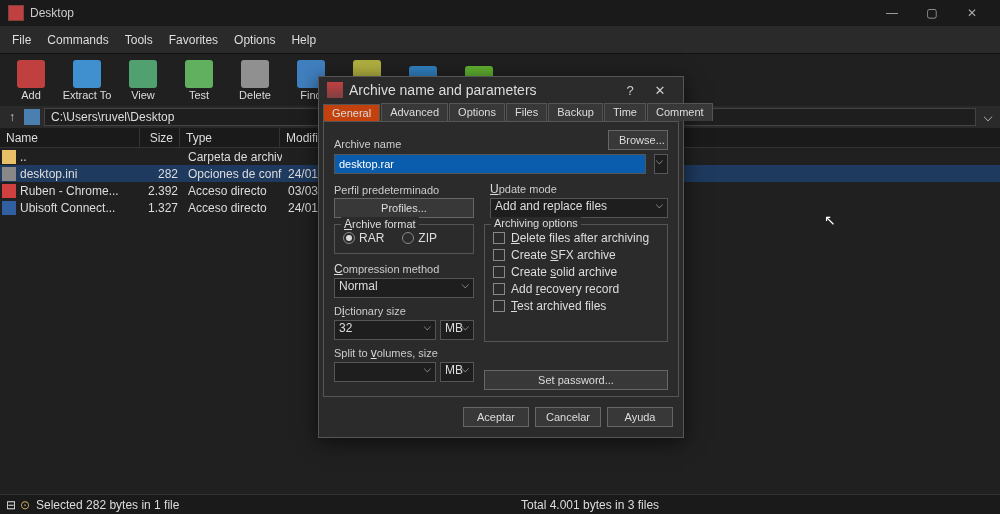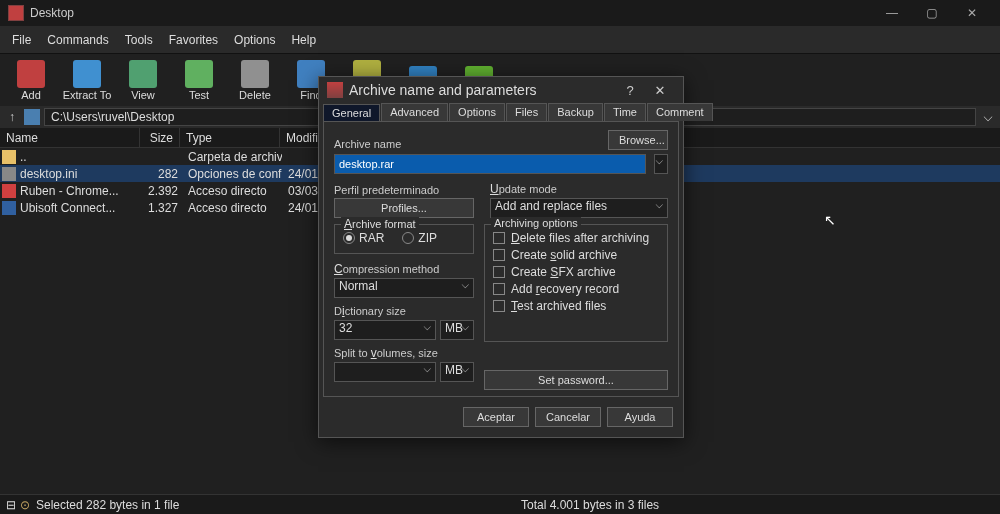--- a/index.html
+++ b/index.html
@@ -35,21 +35,21 @@
 .status-right{flex:1;padding-left:6px}
 .status-icon{position:absolute;left:6px;display:flex;gap:4px;align-items:center}
 
 .dialog{position:absolute;left:318px;top:76px;width:366px;height:362px;background:#2b2b2b;border:1px solid #555;box-shadow:0 4px 20px rgba(0,0,0,0.6)}
 .dlg-title{height:26px;display:flex;align-items:center;padding:0 8px;background:#2b2b2b}
 .dlg-title .dicon{width:16px;height:16px;background:linear-gradient(#c04040,#804040);margin-right:6px}
 .dlg-title .dtxt{flex:1;font-size:14px}
 .dlg-title .dbtn{width:30px;text-align:center;font-size:13px;color:#ccc}
 .tabs{display:flex;padding:0 4px;gap:0}
 .tab{padding:2px 8px;background:#383838;border:1px solid #555;border-bottom:none;font-size:11px;margin-right:1px}
-.tab.active{background:#0f172a;border-bottom:1px solid #2b2b2b;position:relative;top:1px}
+.tab.active{background:#c2410c;border-bottom:1px solid #2b2b2b;position:relative;top:1px}
 .dlg-body{border:1px solid #555;margin:0 4px 4px 4px;padding:8px 10px;height:276px;position:relative}
 .lbl{font-size:11px;color:#ccc;margin-bottom:2px;display:block}
 .lbl u{text-decoration:underline}
 .txtinput{background:#1e1e1e;border:1px solid #555;padding:2px 4px;font-size:11px;height:20px}
 .txtinput.sel{background:#0a5cad;color:#fff}
 .dd{background:#1e1e1e;border:1px solid #555;height:20px;display:flex;align-items:flex-start;padding:0 4px;position:relative}
 .dd::after{content:"⌵";position:absolute;right:4px;font-size:10px;color:#aaa}
 .btn{background:#383838;border:1px solid #666;padding:3px 10px;font-size:11px;text-align:center}
 .fieldset{border:1px solid #555;padding:6px 8px 8px 8px;position:relative;margin-top:6px}
 .fieldset .legend{position:absolute;top:-8px;left:6px;background:#2b2b2b;padding:0 3px;font-size:11px}
@@ -261,25 +261,25 @@
       <div class="col" style="flex:1">
         <div class="fieldset" style="height:118px">
           <span class="legend">Archiving options</span>
           <div id="optlist">
               <label class="chk">
                 <span class="c"></span>
                 <span><u>D</u>elete files after archiving</span>
               </label>
               <label class="chk">
                 <span class="c"></span>
+                <span>Create <u>S</u>FX archive</span>
+              </label>
+              <label class="chk">
+                <span class="c"></span>
                 <span>Create <u>s</u>olid archive</span>
-              </label>
-              <label class="chk">
-                <span class="c"></span>
-                <span>Create <u>S</u>FX archive</span>
               </label>
               <label class="chk">
                 <span class="c"></span>
                 <span>Add <u>r</u>ecovery record</span>
               </label>
               <label class="chk">
                 <span class="c"></span>
                 <span><u>T</u>est archived files</span>
               </label>
             </div>

